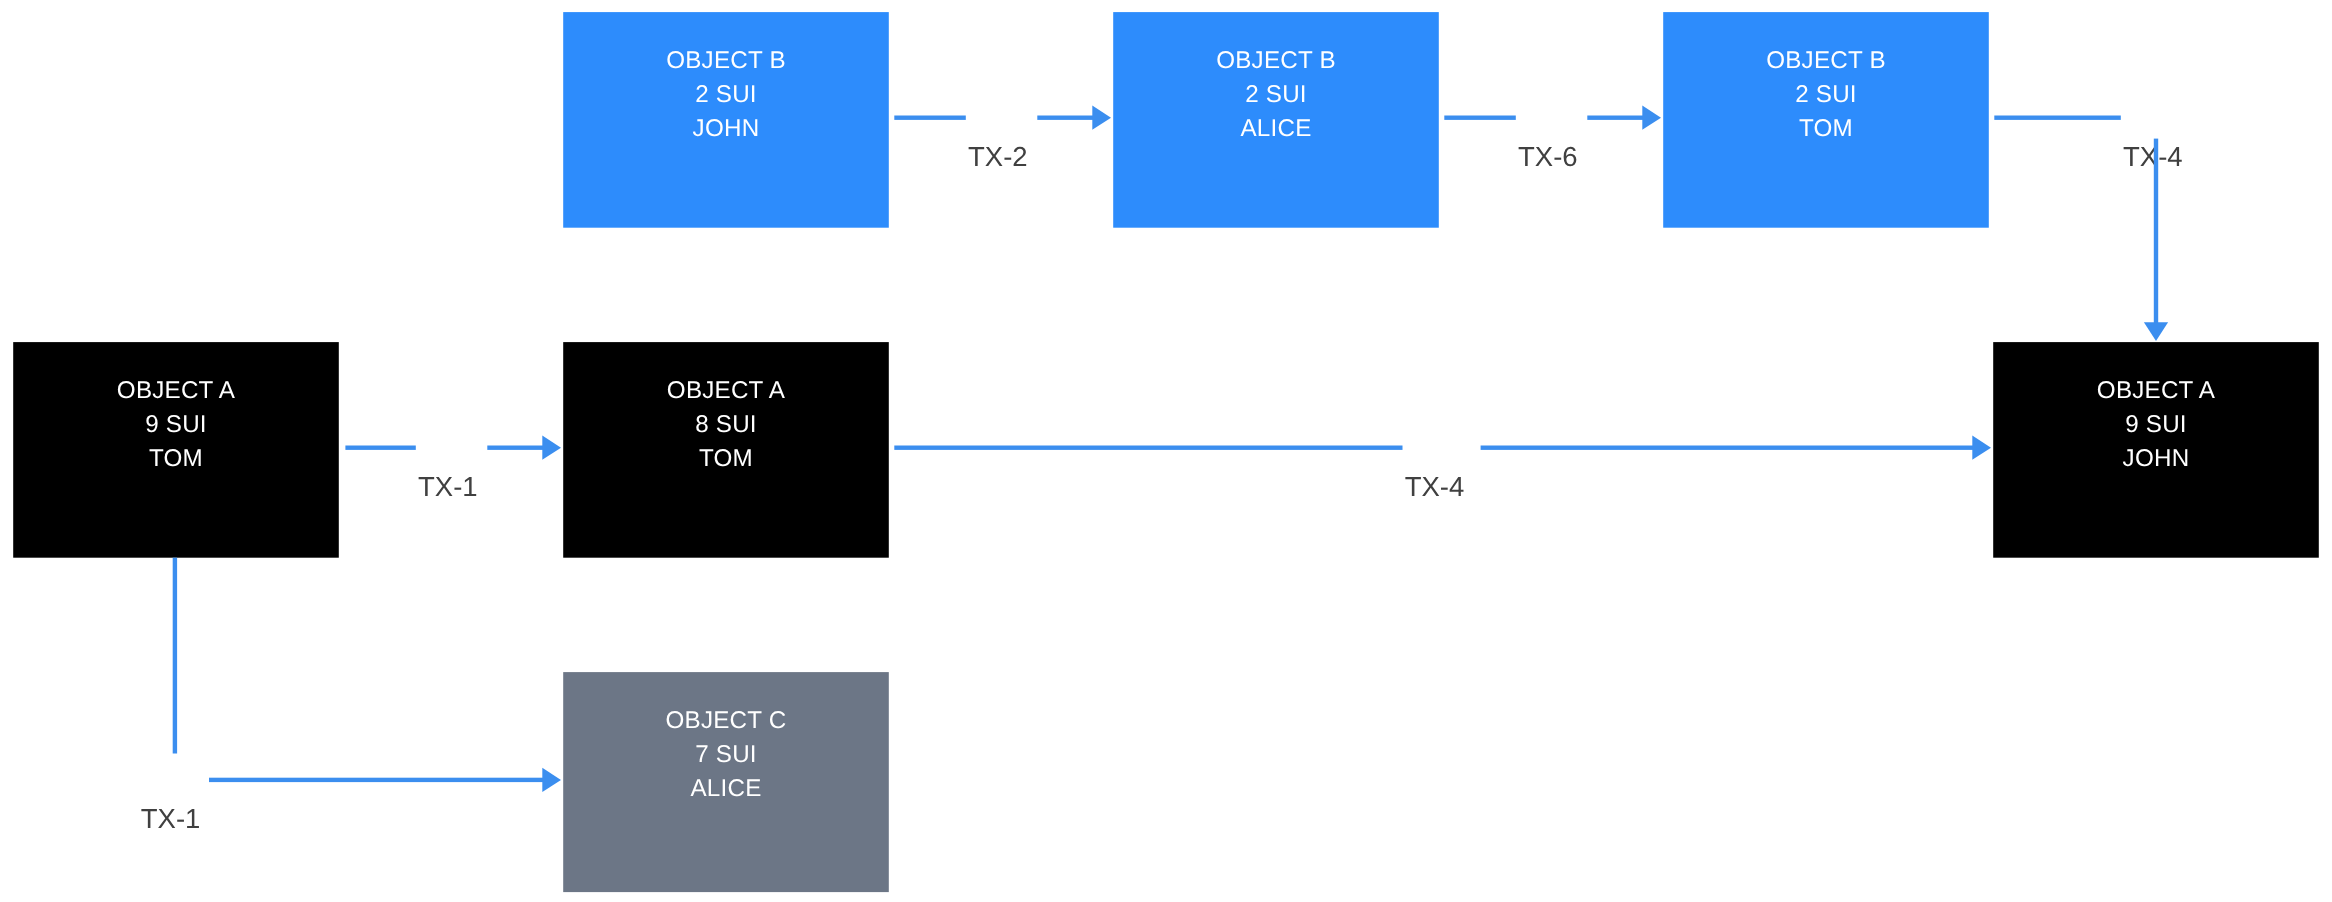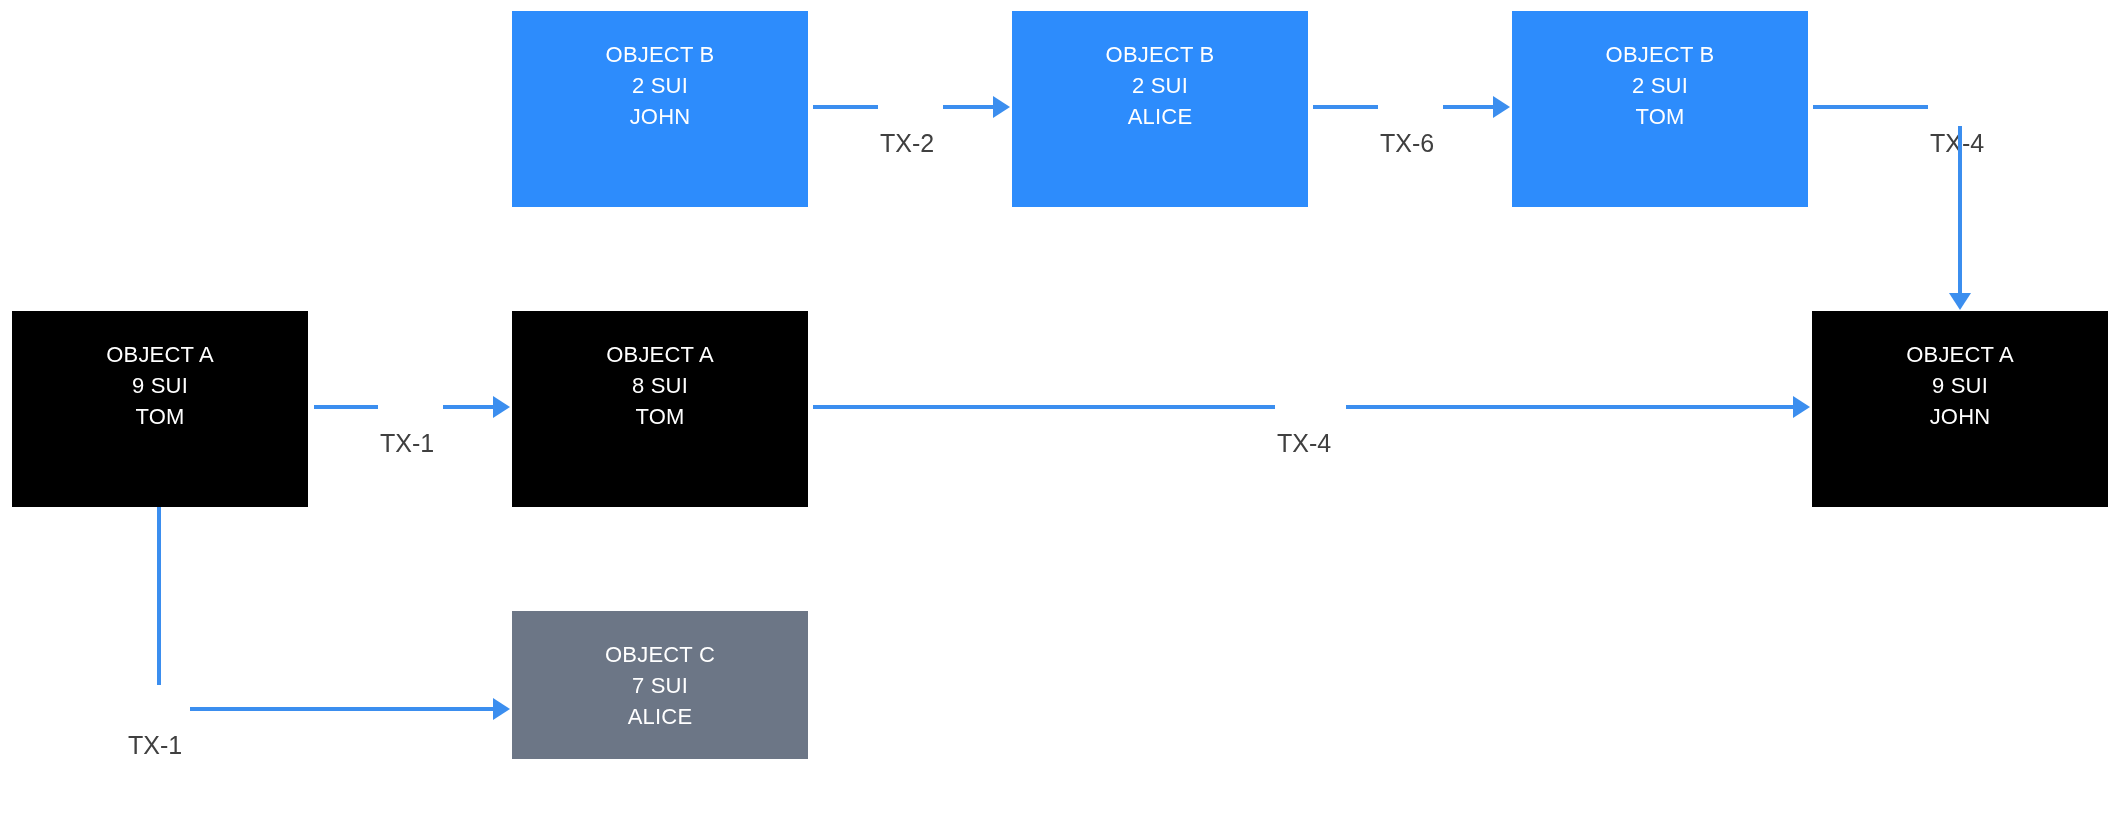--- a/index.html
+++ b/index.html
@@ -147,19 +147,19 @@
     <div class="node-title">OBJECT A</div>
     <div class="node-amount">9 SUI</div>
     <div class="node-owner">JOHN</div>
   </div>
 
   <div class="vline" style="left:157px; top:507px; height:178px;"></div>
   <div class="edge-label" style="left:124px; top:697px;">TX-1</div>
   <div class="hline" style="left:190px; top:707px; width:305px;"></div>
   <div class="arrow-right" style="left:493px; top:698px;"></div>
 
-  <div class="node" style="left:512px; top:611px; width:296px; height:148px; background:#6c7686;">
+  <div class="node" style="left:512px; top:611px; width:296px; height:200px; background:#6c7686;">
     <div class="node-title">OBJECT C</div>
     <div class="node-amount">7 SUI</div>
     <div class="node-owner">ALICE</div>
   </div>
 
 </div>
 
 </body></html>

